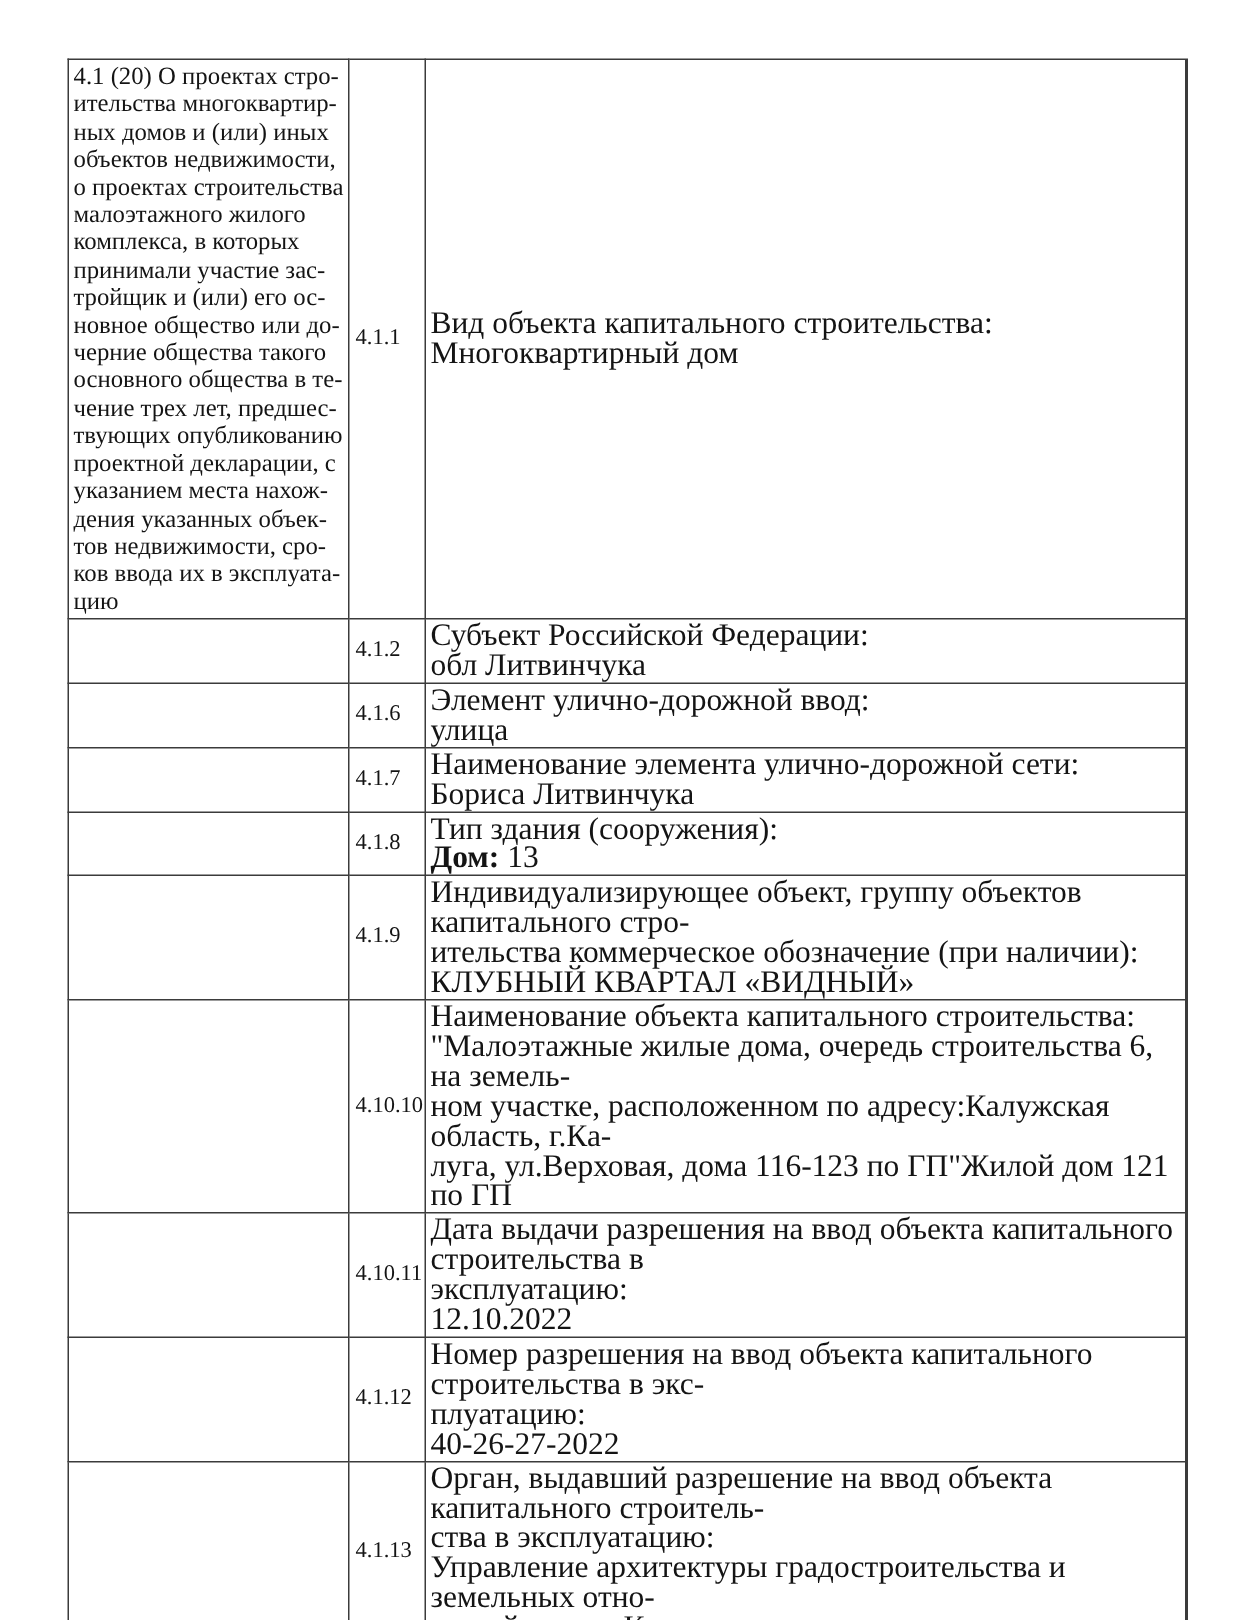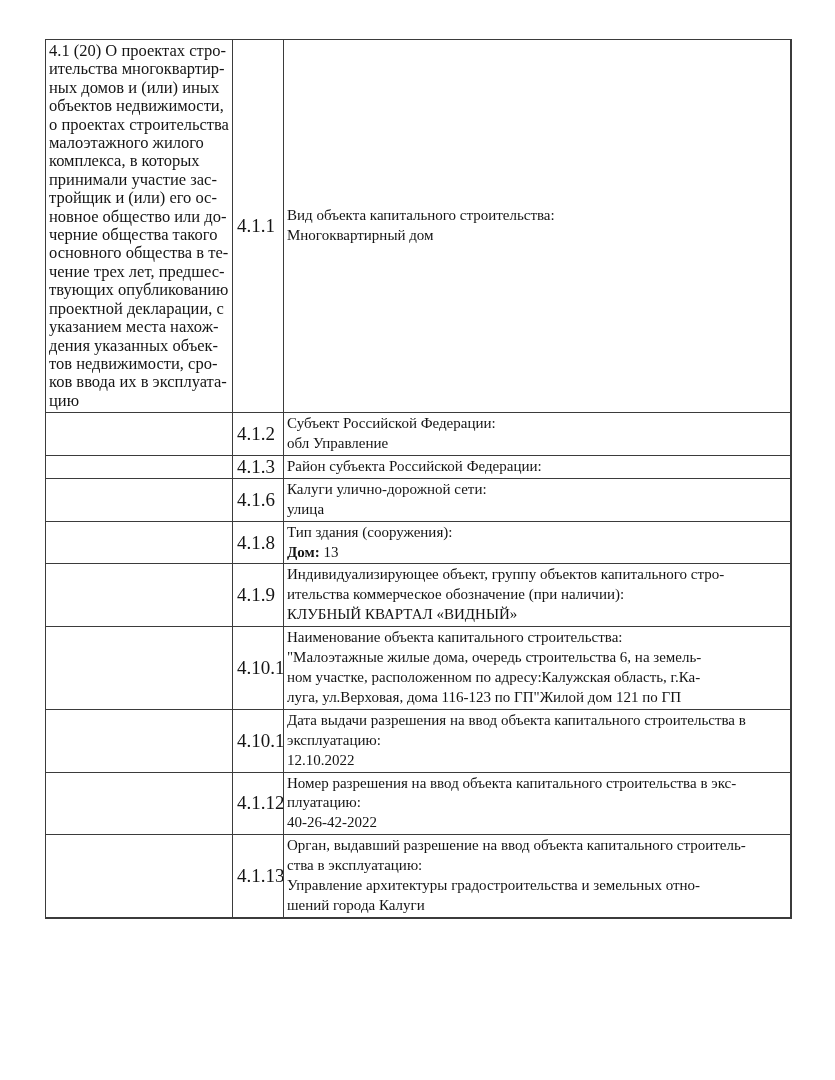--- a/index.html
+++ b/index.html
@@ -38,27 +38,27 @@
   td.desc-cell {
     vertical-align: top;
     padding: 2px 2px 2px 3px;
     font-size: 16.5px;
     line-height: 18.4px;
     white-space: pre-line;
   }
   td.num-cell {
     vertical-align: middle;
     padding: 1px 2px 1px 4px;
-    font-size: 19px;
+    font-size: 15px;
     line-height: 19.9px;
   }
   td.content-cell {
     vertical-align: middle;
     padding: 1px 3px 1px 3px;
-    font-size: 15px;
+    font-size: 21px;
     line-height: 19.9px;
   }
   .field-label {
     white-space: pre-line;
   }
   .field-value {
     white-space: pre-line;
   }
   .value-prefix {
     font-weight: bold;
@@ -103,37 +103,37 @@
     <td class="content-cell">
       <div class="field-label">Вид объекта капитального строительства:</div>
       <div class="field-value"><span class="value-prefix"></span><span class="value-text">Многоквартирный дом</span></div>
     </td>
   </tr>
         <tr>
     <td class="desc-cell"></td>
     <td class="num-cell">4.1.2</td>
     <td class="content-cell">
       <div class="field-label">Субъект Российской Федерации:</div>
-      <div class="field-value"><span class="value-prefix"></span><span class="value-text">обл Управление</span></div>
-    </td>
-  </tr>
-        <tr>
-    <td class="desc-cell"></td>
-    <td class="num-cell">4.1.3</td>
-    <td class="content-cell">
-      <div class="field-label">Район субъекта Российской Федерации:</div>
-
+      <div class="field-value"><span class="value-prefix"></span><span class="value-text">обл Литвинчука</span></div>
     </td>
   </tr>
         <tr>
     <td class="desc-cell"></td>
     <td class="num-cell">4.1.6</td>
     <td class="content-cell">
-      <div class="field-label">Калуги улично-дорожной сети:</div>
+      <div class="field-label">Элемент улично-дорожной ввод:</div>
       <div class="field-value"><span class="value-prefix"></span><span class="value-text">улица</span></div>
+    </td>
+  </tr>
+        <tr>
+    <td class="desc-cell"></td>
+    <td class="num-cell">4.1.7</td>
+    <td class="content-cell">
+      <div class="field-label">Наименование элемента улично-дорожной сети:</div>
+      <div class="field-value"><span class="value-prefix"></span><span class="value-text">Бориса Литвинчука</span></div>
     </td>
   </tr>
         <tr>
     <td class="desc-cell"></td>
     <td class="num-cell">4.1.8</td>
     <td class="content-cell">
       <div class="field-label">Тип здания (сооружения):</div>
       <div class="field-value"><span class="value-prefix">Дом: </span><span class="value-text">13</span></div>
     </td>
   </tr>
@@ -164,21 +164,21 @@
 эксплуатацию:</div>
       <div class="field-value"><span class="value-prefix"></span><span class="value-text">12.10.2022</span></div>
     </td>
   </tr>
         <tr>
     <td class="desc-cell"></td>
     <td class="num-cell">4.1.12</td>
     <td class="content-cell">
       <div class="field-label">Номер разрешения на ввод объекта капитального строительства в экс-
 плуатацию:</div>
-      <div class="field-value"><span class="value-prefix"></span><span class="value-text">40-26-42-2022</span></div>
+      <div class="field-value"><span class="value-prefix"></span><span class="value-text">40-26-27-2022</span></div>
     </td>
   </tr>
         <tr>
     <td class="desc-cell"></td>
     <td class="num-cell">4.1.13</td>
     <td class="content-cell">
       <div class="field-label">Орган, выдавший разрешение на ввод объекта капитального строитель-
 ства в эксплуатацию:</div>
       <div class="field-value"><span class="value-prefix"></span><span class="value-text">Управление архитектуры градостроительства и земельных отно-
 шений города Калуги</span></div>

